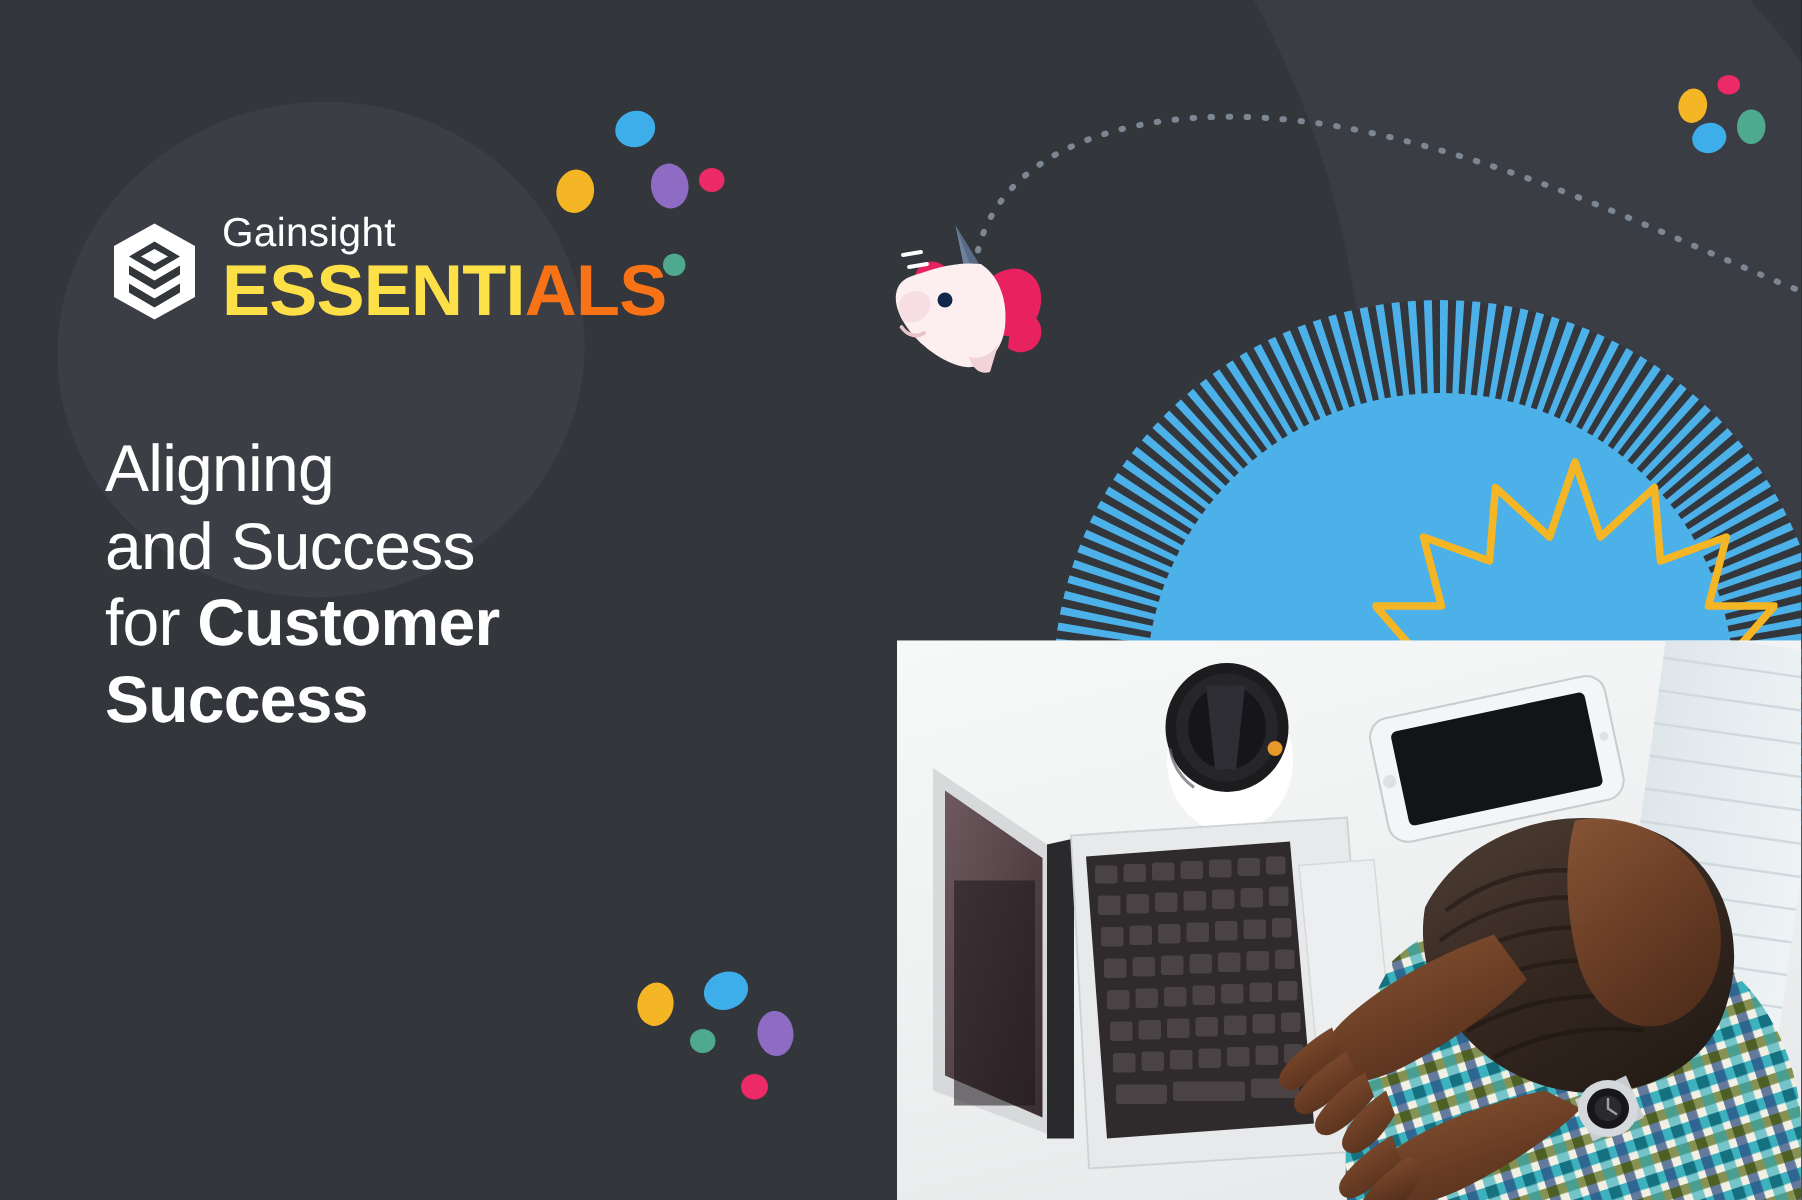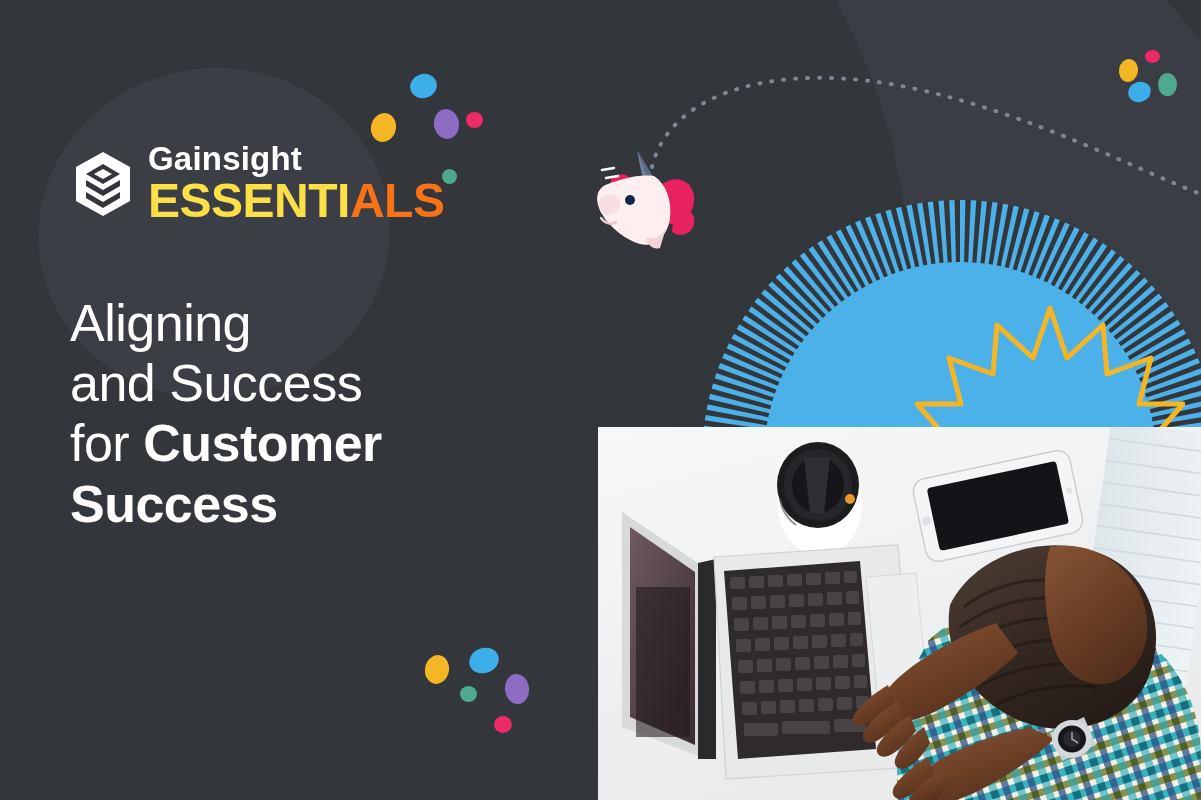--- a/index.html
+++ b/index.html
@@ -58,43 +58,43 @@
 
   
   #logo-block{
     position:absolute;
     left:72px; top:142px;
     display:flex; align-items:center; gap:14px;
   }
   #logo-mark{width:62px;height:68px;flex:none;}
   #logo-words{display:flex;flex-direction:column;line-height:1;}
   #logo-word-gainsight{
-    font-size:33px;
-    font-weight:700;
+    font-size:27px;
+    font-weight:400;
     color:#ffffff;
     letter-spacing:0.2px;
     margin-bottom:2px;
   }
   #logo-word-essentials{
     font-size:48px;
     font-weight:bold;
     letter-spacing:-0.5px;
     line-height:1;
     white-space:nowrap;
   }
   .ess-a{color:#fde047;}
   .ess-b{color:#f97316;}
 
   
   #headline{
     position:absolute;
     left:70px; top:258px;
     width:560px;
     color:#ffffff;
-    font-size:52px;
+    font-size:44px;
     line-height:1.16;
     font-weight:300;
     letter-spacing:-0.5px;
   }
   #headline .hl-strong{font-weight:bold;}
   #headline .hl-line{display:block;white-space:nowrap;}
 
   
   .dot{position:absolute;border-radius:50%;pointer-events:none;}
 

